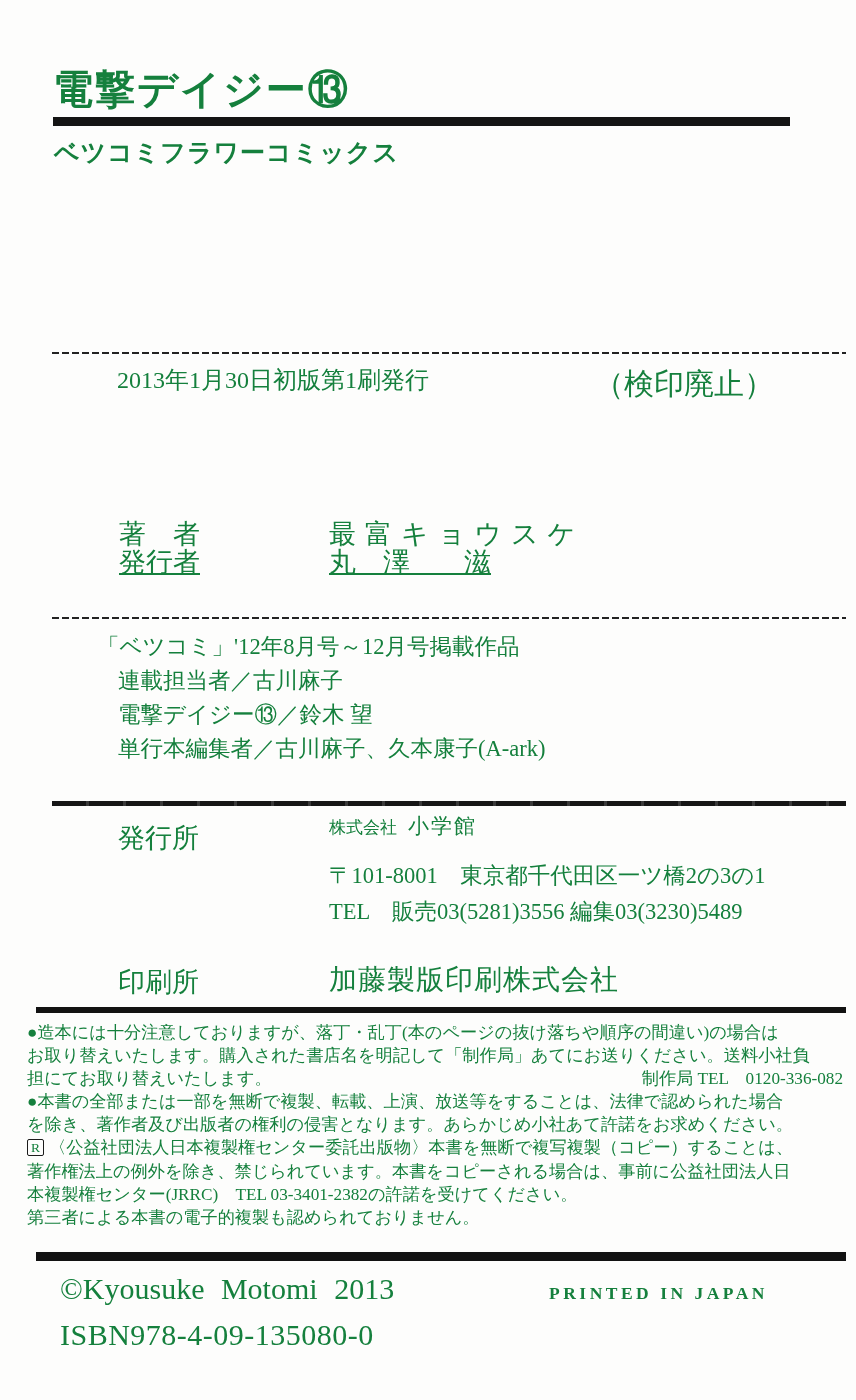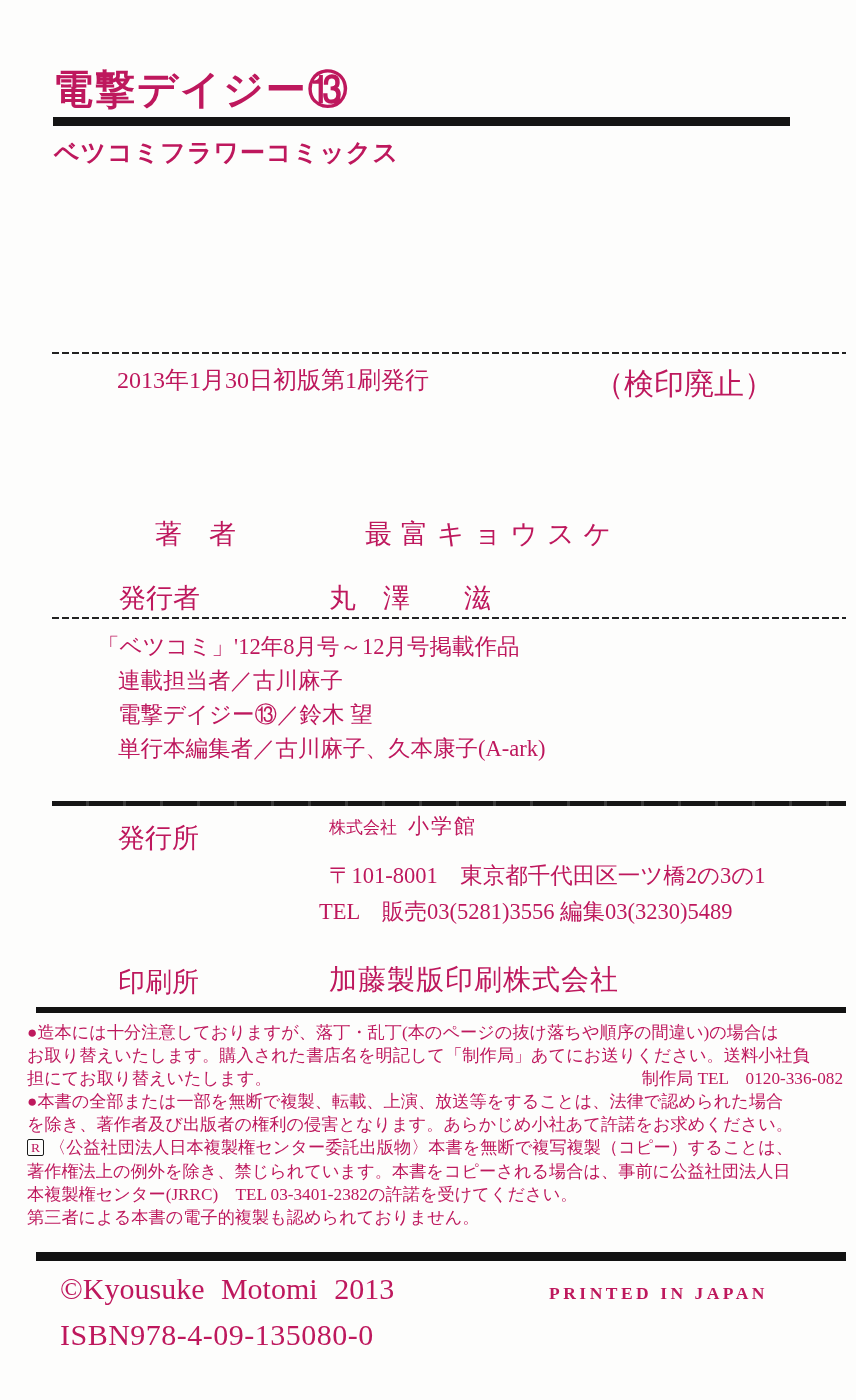--- a/index.html
+++ b/index.html
@@ -2,21 +2,21 @@
 <html><head>
 <meta charset="utf-8">
 <style>
   * { margin:0; padding:0; box-sizing:border-box; }
   html,body { background:#e8e8e8; }
   .page {
     position:relative;
     width:856px; height:1400px;
     margin:0 auto;
     background:#fdfdfc;
-    color:#be185d;
+    color:#15803d;
     font-family:"Liberation Serif", serif;
     overflow:hidden;
   }
   .abs { position:absolute; white-space:nowrap; }
 
   .book-title {
     top:62px; left:53px;
     font-family:"Liberation Sans", sans-serif;
     font-weight:800; font-size:40px; letter-spacing:2px;
   }
@@ -36,34 +36,34 @@
   .rule-3 { top:801px; left:52px; width:794px; height:5px;
     background:repeating-linear-gradient(90deg,#161616 0 34px,#3a3a3a 34px 37px); }
   .bar-4 { top:1007px; left:36px; width:810px; height:6px; background:#121212; }
   .bar-5 { top:1252px; left:36px; width:810px; height:9px; background:#121212; }
 
   .date-line  { top:364px; left:117px; font-size:24px; }
   .stamp-note { top:364px; left:594px; font-size:30px; }
 
   .cred-label { left:119px; font-size:27px; }
   .cred-value { left:329px; font-size:27px; }
-  .row-author { top:516px;margin-left:36px; }
-  .row-pub    { top:580px; }
+  .row-author { top:516px; }
+  .row-pub    { top:544px;text-decoration:underline; }
   .spaced { letter-spacing:9px; }
 
   .serial { top:630px; left:97px; font-size:22.5px; }
   .serial p { line-height:34px; white-space:nowrap; }
   .serial p + p { padding-left:21px; }
 
   .house-label { top:820px; left:118px; font-size:27px; }
   .company { top:812px; left:329px; display:flex; align-items:baseline; gap:11px; }
   .company-prefix { font-size:17px; }
   .company-name { font-size:21px; font-weight:500; letter-spacing:2px; }
   .addr  { top:860px; left:329px; font-size:22.5px; }
-  .phone { top:896px; left:319px; font-size:22.5px; }
+  .phone { top:896px; left:329px; font-size:22.5px; }
 
   .printer-label { top:964px; left:118px; font-size:27px; }
   .printer-name  { top:961px; left:329px; font-size:28px; letter-spacing:1px; }
 
   .legal { top:1021px; left:27px; width:816px; font-size:17.2px; }
   .legal p { line-height:23.1px; white-space:nowrap; }
   .legal .split { display:flex; justify-content:space-between; }
   .rbox {
     display:inline-block;
     border:1.5px solid #1b1b1b; border-radius:2px;

